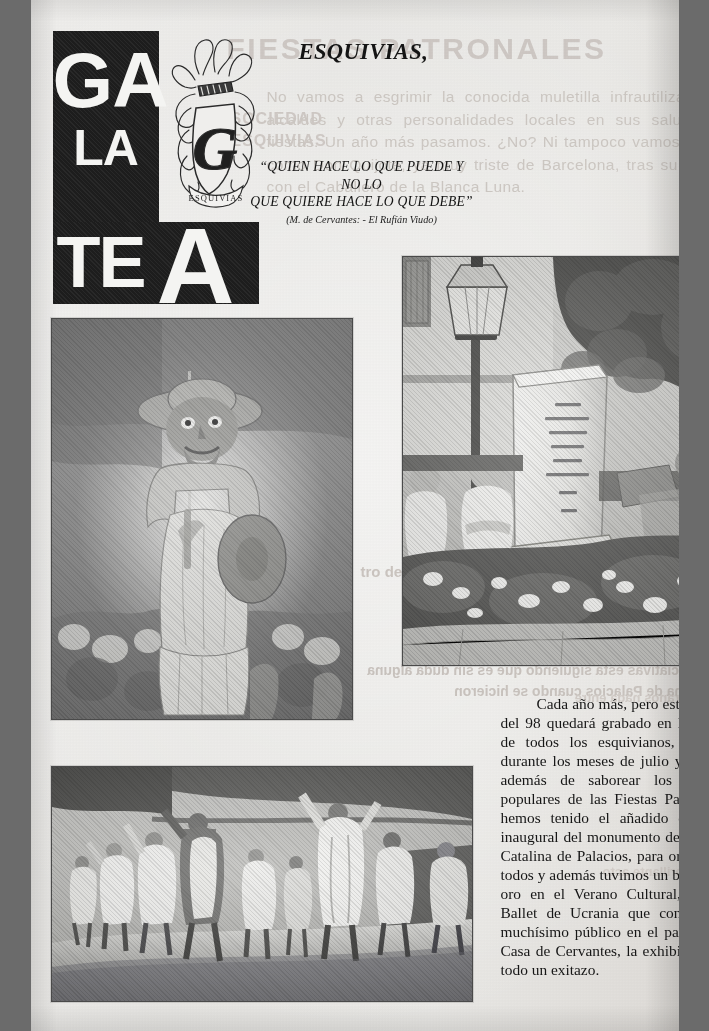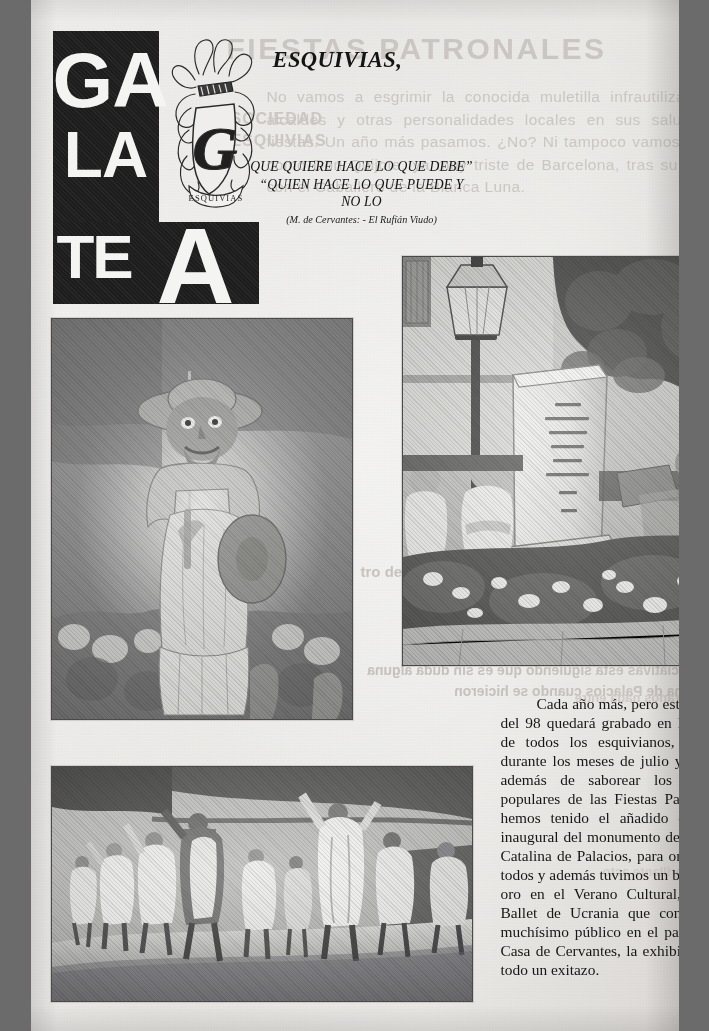--- a/index.html
+++ b/index.html
@@ -149,35 +149,35 @@
     position: absolute;
     left: 0; width: 106px;
     color: #f4f4f2;
     font-family: "Liberation Sans", sans-serif;
     font-weight: 700;
     letter-spacing: -1px;
     text-align: center;
     line-height: 1;
   }
   .mh-ga { top: 10px;  font-size: 78px; }
-  .mh-la { top: 92px;  font-size: 64px; }
+  .mh-la { top: 92px;  font-size: 50px; }
 
   .masthead-lower {
     position: absolute;
     left: 22px; top: 222px;
     width: 206px; height: 82px;
     background: #1d1d1d;
     z-index: 6;
   }
   .mh-te {
     position: absolute;
     left: 4px; top: 4px;
     font-family: "Liberation Sans", sans-serif;
     font-weight: 700;
-    font-size: 62px;
+    font-size: 72px;
     line-height: 1;
     letter-spacing: -2px;
     color: #f4f4f2;
   }
   .mh-a {
     position: absolute;
     left: 104px; top: -10px;
     font-family: "Liberation Sans", sans-serif;
     font-weight: 700;
     font-size: 108px;
@@ -189,31 +189,30 @@
   .crest {
     position: absolute;
     left: 134px; top: 34px;
     width: 100px; height: 182px;
     z-index: 7;
   }
 
   
   .issue-title {
     position: absolute;
-    left: 242px; top: 38px;
+    left: 268px; top: 38px;
     width: 260px;
     z-index: 8;
     font-family: "Liberation Serif", serif;
     font-weight: 700;
     font-style: italic;
     font-size: 22.5px;
     line-height: 27px;
     color: #141414;
     letter-spacing: 0.4px;
-    margin-top: 8px;
   }
 
   
   .epigraph {
     position: absolute;
     left: 218px; top: 158px;
     width: 226px;
     z-index: 8;
     text-align: center;
   }
@@ -353,22 +352,22 @@
       </g>
       <text x="51" y="167" font-family="'Liberation Serif', serif" font-size="8.5" letter-spacing="1.1" fill="#1f1f1f" text-anchor="middle">ESQUIVIAS</text>
     </svg>
   </div>
 
   <div class="issue-title">
     <div>ESQUIVIAS,</div>
   </div>
 
   <div class="epigraph">
+    <div class="epigraph-quote">“QUIEN HACE LO QUE PUEDE Y NO LO</div>
     <div class="epigraph-quote">QUE QUIERE HACE LO QUE DEBE”</div>
-    <div class="epigraph-quote">“QUIEN HACE LO QUE PUEDE Y NO LO</div>
     <div class="epigraph-source">(M. de Cervantes: - El Rufíán Viudo)</div>
   </div>
 
   <div class="photo" id="photo-giant">
     <svg viewBox="0 0 300 400" width="300" height="400" preserveAspectRatio="none" aria-hidden="true">
       <defs>
         <linearGradient id="gskyG" x1="0" y1="0" x2="0" y2="1">
           <stop offset="0%" stop-color="#9d9d9d"></stop>
           <stop offset="45%" stop-color="#8a8a8a"></stop>
           <stop offset="100%" stop-color="#767676"></stop>

